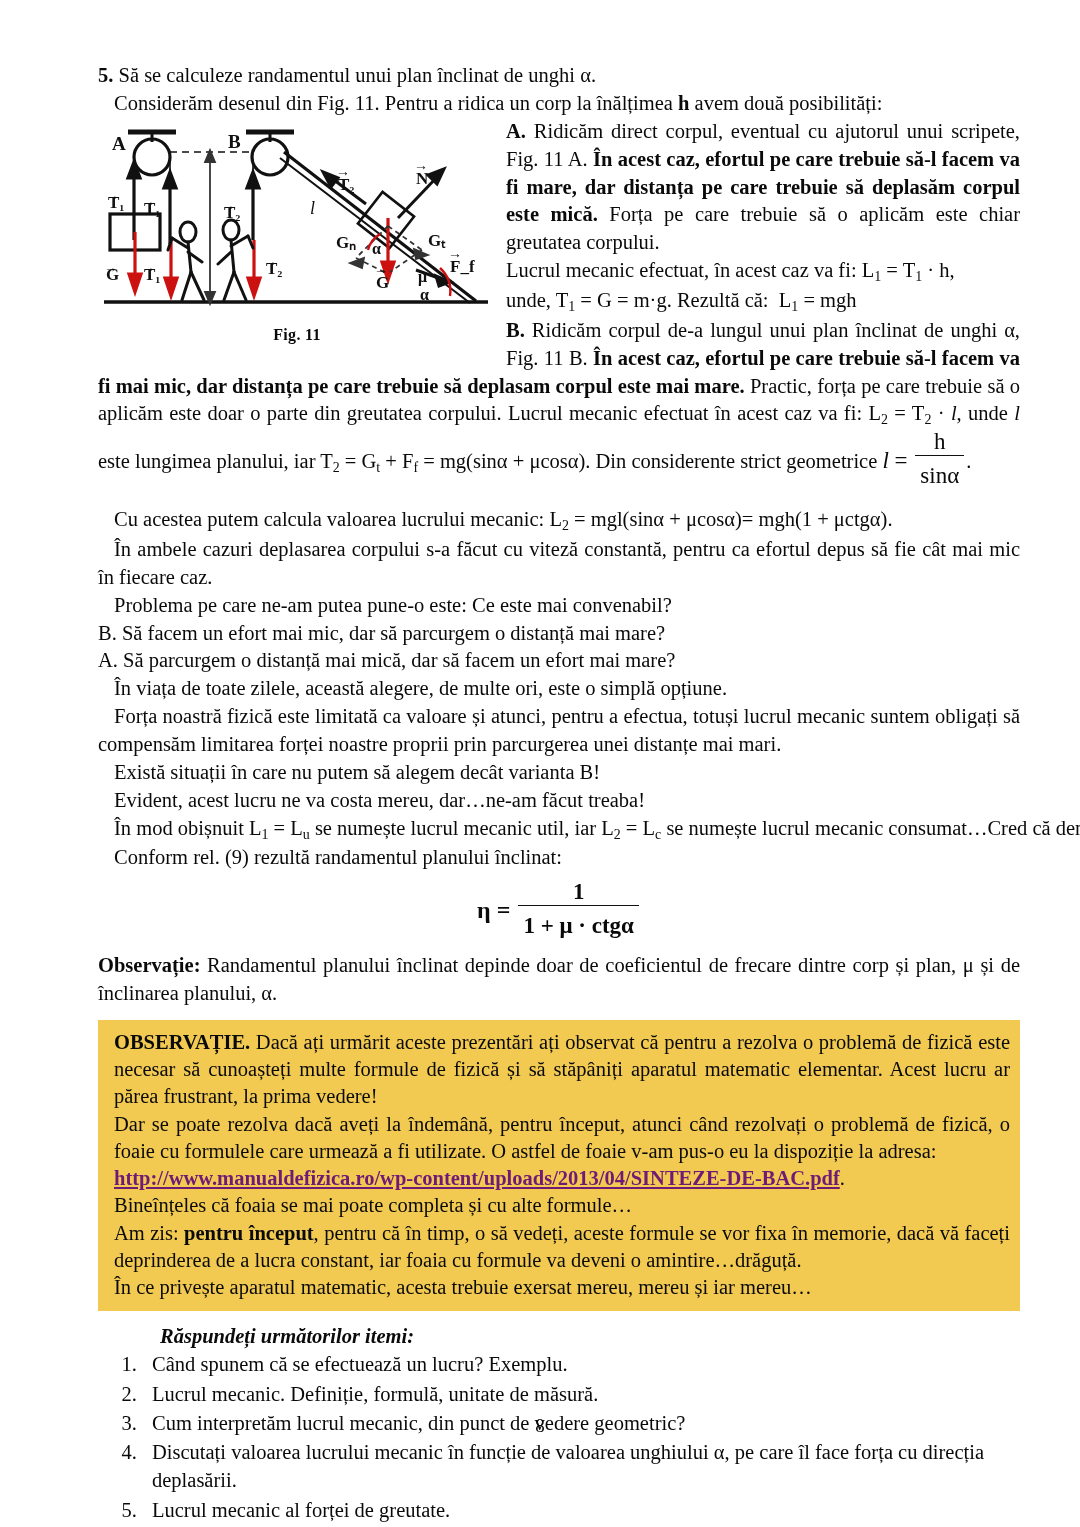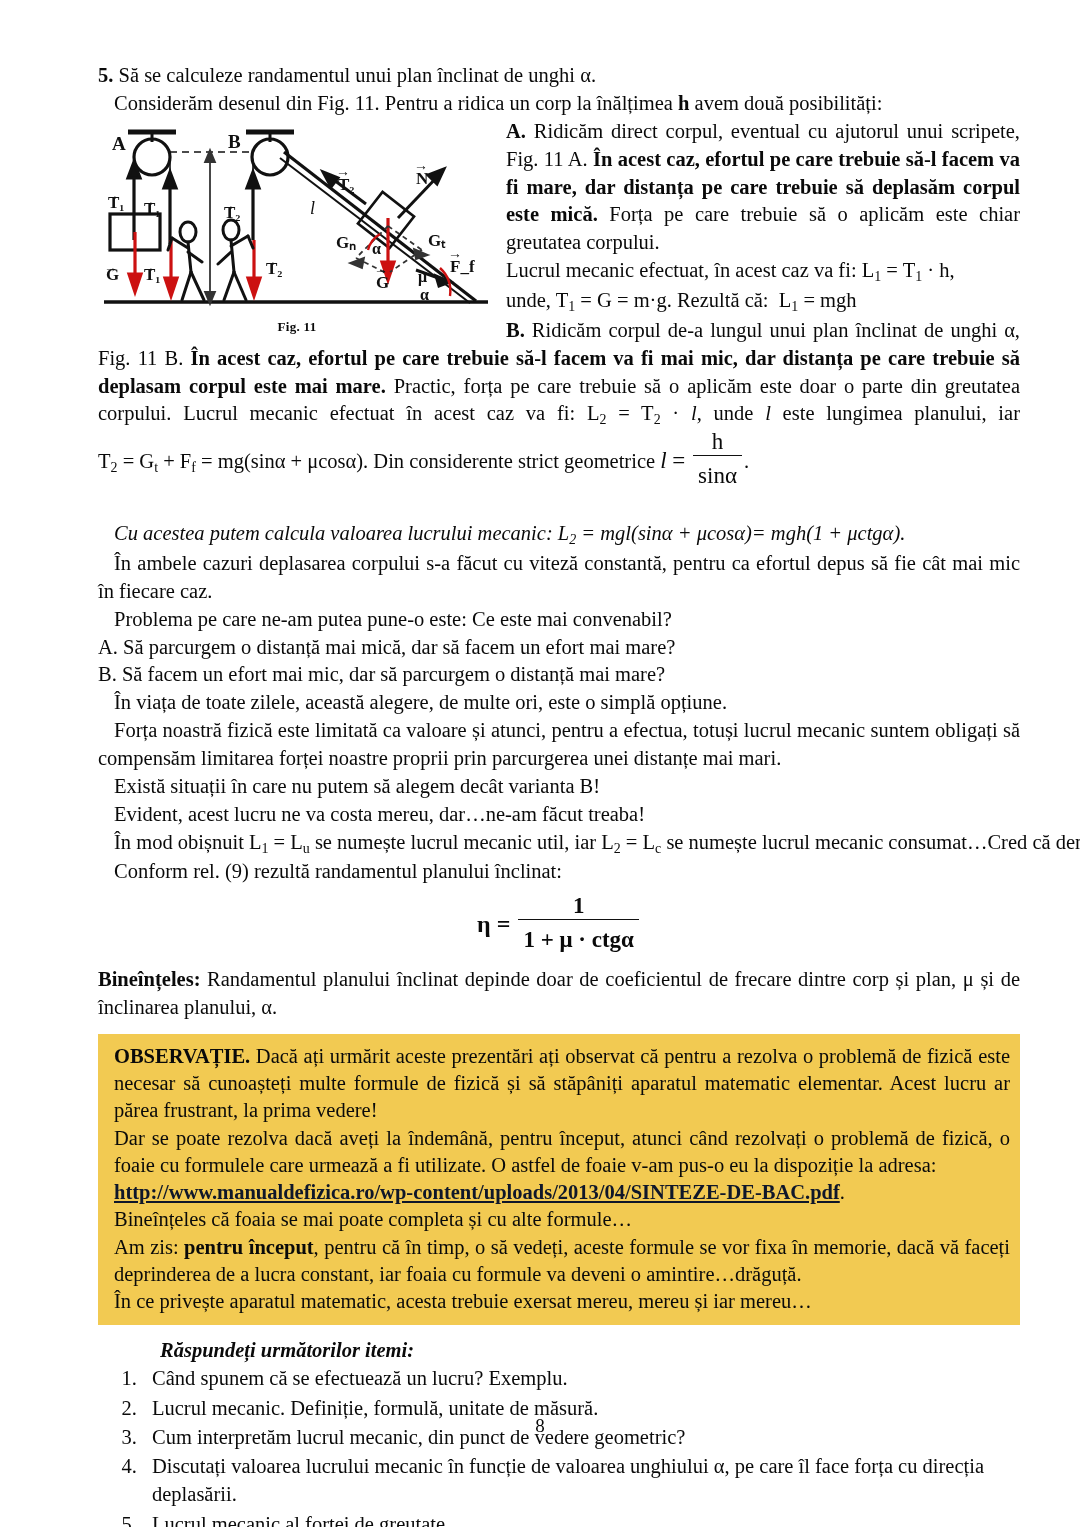--- a/index.html
+++ b/index.html
@@ -47,22 +47,22 @@
     margin: 4px 10px 2px 0px;
   }
   .figure {
     width: 394px;
     height: 196px;
     position: relative;
   }
   .fig-caption {
     text-align: center;
     font-weight: bold;
-    font-size: 13px;
-    margin-top: 1px;
+    font-size: 16px;
+    margin-top: 8px;
     letter-spacing: .3px;
   }
 
   
   .math {
     font-family: "Liberation Serif", "DejaVu Serif", serif;
     white-space: nowrap;
   }
   sub, sup { font-size: .68em; }
   sub { vertical-align: -0.28em; }
@@ -87,21 +87,21 @@
 
   
   .obs-box {
     background: #f2ca52;
     padding: 9px 10px 10px 16px;
     margin-top: 12px;
     box-sizing: border-box;
   }
   .obs-box p { text-align: justify; font-size: 20.5px; line-height: 1.33; }
   .obs-link {
-    color: #0f172a;
+    color: #701a75;
     font-weight: bold;
     word-break: break-all;
   }
 
   
   .items-title {
     font-weight: bold;
     font-style: italic;
     font-size: 20.5px;
     margin: 14px 0 2px 62px;
@@ -290,43 +290,43 @@
     <p class="line"><b>A.</b><span> Ridicăm direct corpul, eventual cu ajutorul unui scripete, Fig. 11 A. </span><b>În acest caz, efortul pe care trebuie să-l facem va fi mare, dar distanța pe care trebuie să deplasăm corpul este mică.</b><span> Forța pe care trebuie să o aplicăm este chiar greutatea corpului.</span></p>
 
     <p class="line"><span>Lucrul mecanic efectuat, în acest caz va fi: </span><span class="math">L<sub>1</sub> = T<sub>1</sub> · h</span><span>,</span></p>
 
     <p class="line"><span class="math">unde, T<sub>1</sub> = G = m·g. Rezultă că: &nbsp;L<sub>1</sub> = mgh</span></p>
 
     <p class="line"><b>B.</b><span> Ridicăm corpul de-a lungul unui plan înclinat de unghi α, Fig. 11 B. </span><b>În acest caz, efortul pe care trebuie să-l facem va fi mai mic, dar distanța pe care trebuie să deplasam corpul este mai mare.</b><span> Practic, forța pe care trebuie să o aplicăm este doar o parte din greutatea corpului. Lucrul mecanic efectuat în acest caz va fi: </span><span class="math">L<sub>2</sub> = T<sub>2</sub> · <i>l</i></span><span>, unde </span><i>l</i><span> este lungimea planului, iar </span><span class="math">T<sub>2</sub> = G<sub>t</sub> + F<sub>f</sub> = mg(sinα + μcosα)</span><span>. Din considerente strict geometrice </span><span class="math bigfrac"><i>l</i> = <span class="frac"><span class="num">h</span><span class="den">sinα</span></span></span><span>.</span></p>
 
     <div class="clearfix"></div>
 
-    <p class="line nojust indent" style="margin-top:24px;font-style:italic;"><span>Cu acestea putem calcula valoarea lucrului mecanic:</span><span class="math">&nbsp;L<sub>2</sub> = mgl(sinα + μcosα)= mgh(1 + μctgα).</span></p>
+    <p class="line nojust indent" style="margin-top:10px;"><span>Cu acestea putem calcula valoarea lucrului mecanic:</span><span class="math">&nbsp;L<sub>2</sub> = mgl(sinα + μcosα)= mgh(1 + μctgα).</span></p>
 
     <p class="line indent">În ambele cazuri deplasarea corpului s-a făcut cu viteză constantă, pentru ca efortul depus să fie cât mai mic în fiecare caz.</p>
     <p class="line nojust indent">Problema pe care ne-am putea pune-o este: Ce este mai convenabil?</p>
+    <p class="line nojust">B. Să facem un efort mai mic, dar să parcurgem o distanță mai mare?</p>
     <p class="line nojust">A. Să parcurgem o distanță mai mică, dar să facem un efort mai mare?</p>
-    <p class="line nojust">B. Să facem un efort mai mic, dar să parcurgem o distanță mai mare?</p>
     <p class="line nojust indent">În viața de toate zilele, această alegere, de multe ori, este o simplă opțiune.</p>
     <p class="line indent">Forța noastră fizică este limitată ca valoare și atunci, pentru a efectua, totuși lucrul mecanic suntem obligați să compensăm limitarea forței noastre proprii prin parcurgerea unei distanțe mai mari.</p>
     <p class="line nojust indent">Există situații în care nu putem să alegem decât varianta B!</p>
     <p class="line nojust indent">Evident, acest lucru ne va costa mereu, dar…ne-am făcut treaba!</p>
     <p class="line indent"><span class="math">În mod obișnuit L<sub>1</sub> = L<sub>u</sub> se numește lucrul mecanic util, iar L<sub>2</sub> = L<sub>c</sub> se numește lucrul mecanic consumat…Cred că denumirile sunt evidente!</span></p>
     <p class="line nojust indent">Conform rel. (9) rezultă randamentul planului înclinat:</p>
 
     <div class="formula-center">
       <span class="math">η</span>
       <span class="math">=</span>
       <span class="frac">
         <span class="num">1</span>
         <span class="den">1 + μ · ctgα</span>
       </span>
     </div>
 
-    <p class="line"><b>Bineînțeles:</b><span> Randamentul planului înclinat depinde doar de coeficientul de frecare dintre corp și plan, μ și de înclinarea planului, α.</span></p>
+    <p class="line"><b>Observație:</b><span> Randamentul planului înclinat depinde doar de coeficientul de frecare dintre corp și plan, μ și de înclinarea planului, α.</span></p>
 
     <div class="obs-box">
       <p><b>OBSERVAȚIE.</b><span> Dacă ați urmărit aceste prezentări ați observat că pentru a rezolva o problemă de fizică este necesar să cunoașteți multe formule de fizică și să stăpâniți aparatul matematic elementar. Acest lucru ar părea frustrant, la prima vedere!</span></p>
       <p>Dar se poate rezolva dacă aveți la îndemână, pentru început, atunci când rezolvați o problemă de fizică, o foaie cu formulele care urmează a fi utilizate. O astfel de foaie v-am pus-o eu la dispoziție la adresa:</p>
       <p class="nojust"><a class="obs-link" href="#">http://www.manualdefizica.ro/wp-content/uploads/2013/04/SINTEZE-DE-BAC.pdf</a><span>.</span></p>
       <p class="nojust">Bineînțeles că foaia se mai poate completa și cu alte formule…</p>
       <p><span>Am zis: </span><b>pentru început</b><span>, pentru că în timp, o să vedeți, aceste formule se vor fixa în memorie, dacă vă faceți deprinderea de a lucra constant, iar foaia cu formule va deveni o amintire…drăguță.</span></p>
       <p class="nojust">În ce privește aparatul matematic, acesta trebuie exersat mereu, mereu și iar mereu…</p>
     </div>
 

